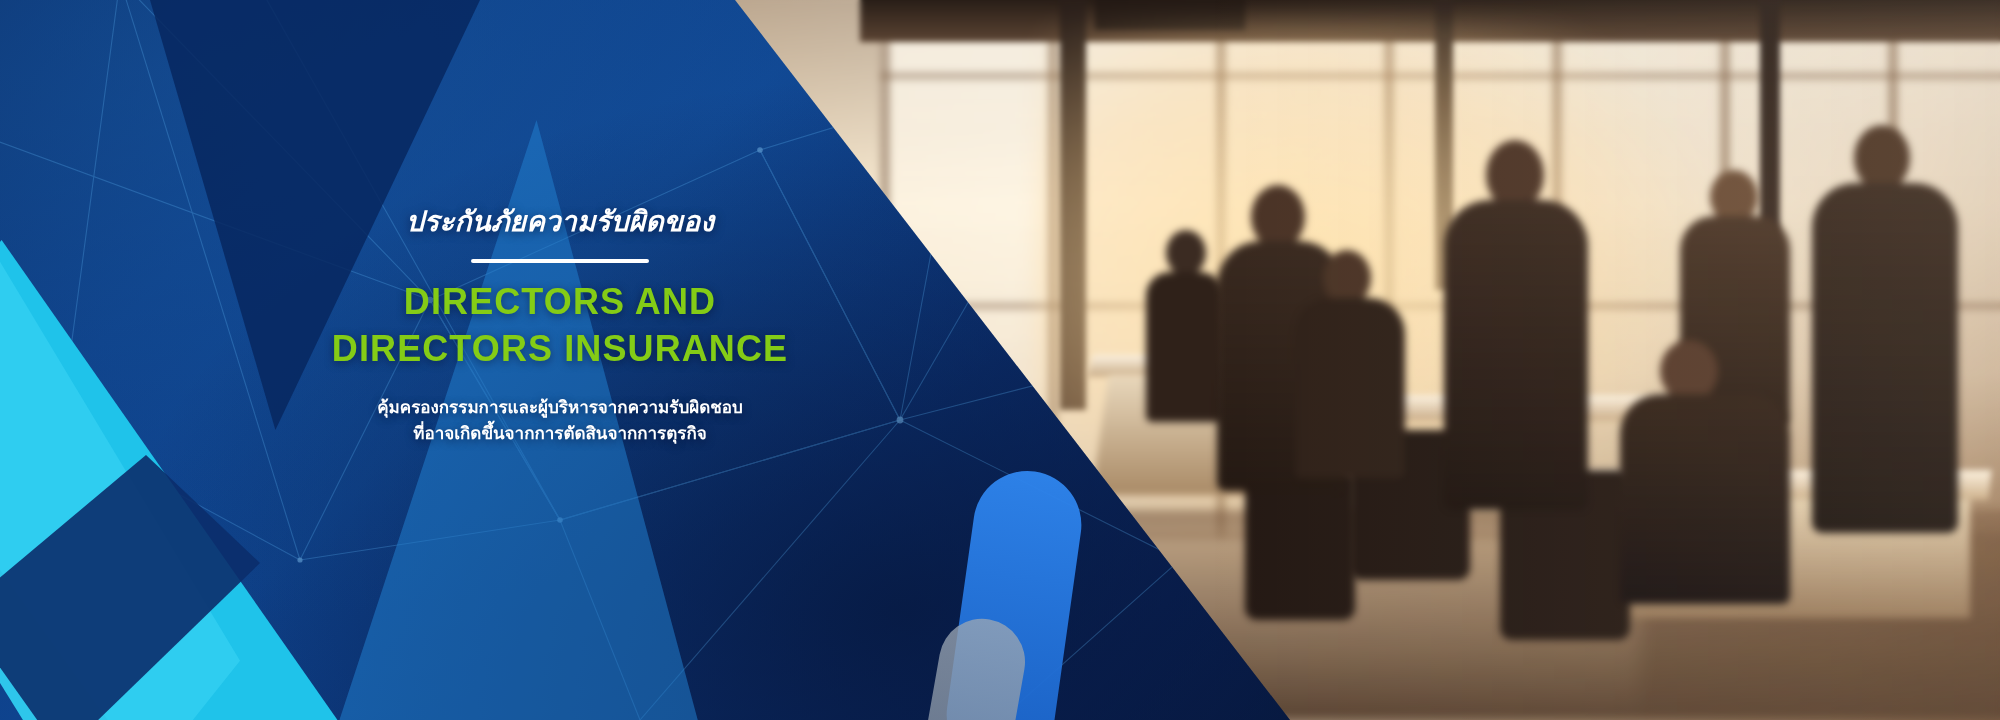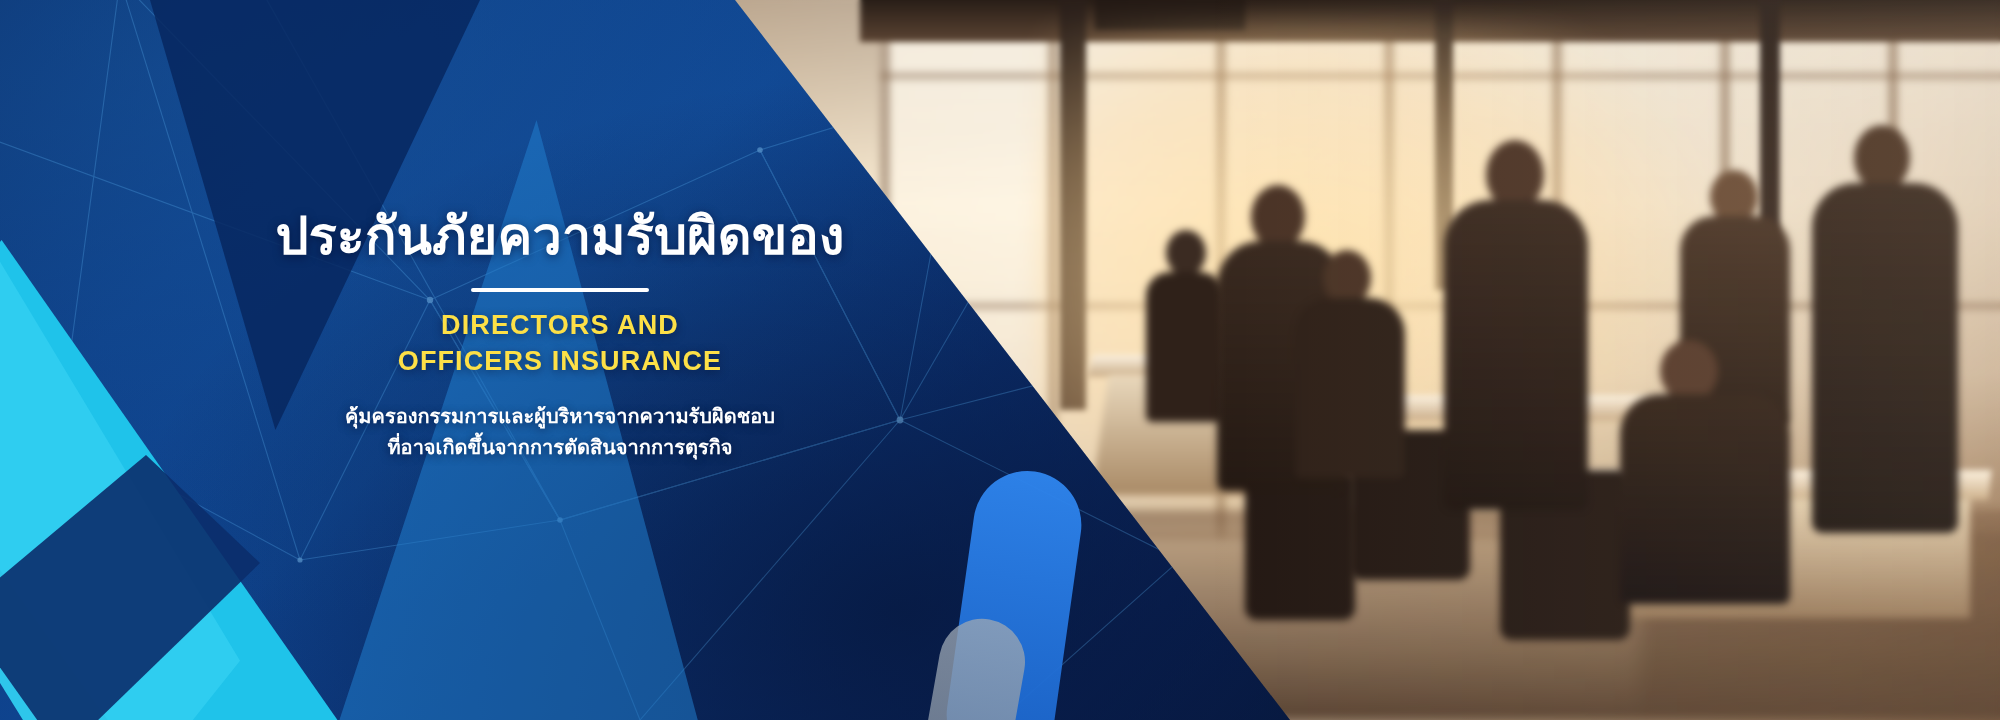--- a/index.html
+++ b/index.html
@@ -185,38 +185,39 @@
     opacity:.78;
   }
 
   
   .content{
     position:absolute; left:230px; top:205px; width:660px;
     text-align:center; z-index:12;
   }
   .thai-title{
     color:#ffffff;
-    font-size:52px; line-height:1.22; font-weight:bold;
+    font-size:28px; line-height:1.22; font-weight:bold;
     letter-spacing:.2px;
     text-shadow:0 2px 10px rgba(0,10,40,.55);
+    font-style:italic;
   }
   .divider{
     width:178px; height:4px; background:#ffffff;
     margin:20px auto 16px auto; border-radius:2px;
   }
   .eng-title{
-    color:#fde047;
-    font-size:27px; line-height:1.3; font-weight:bold;
+    color:#84cc16;
+    font-size:36px; line-height:1.3; font-weight:bold;
     letter-spacing:1.1px;
     text-shadow:0 2px 8px rgba(0,10,40,.5);
   }
   .thai-sub{
     margin-top:22px;
     color:#ffffff;
-    font-size:20px; line-height:1.55; font-weight:bold;
+    font-size:17px; line-height:1.55; font-weight:bold;
     text-shadow:0 2px 8px rgba(0,10,40,.5);
   }
 </style>
 </head>
 <body>
 
 <div class="banner">
 
   <div class="photo">
     <div class="photo-windows"></div>
@@ -321,21 +322,21 @@
 
   <div class="content">
     <div class="thai-title">
       <div>ประกันภัยความรับผิดของ</div>
     </div>
 
     <div class="divider"></div>
 
     <div class="eng-title">
       <div>DIRECTORS AND</div>
-      <div>OFFICERS INSURANCE</div>
+      <div>DIRECTORS INSURANCE</div>
     </div>
 
     <div class="thai-sub">
       <div>คุ้มครองกรรมการและผู้บริหารจากความรับผิดชอบ</div>
       <div>ที่อาจเกิดขึ้นจากการตัดสินจากการตุรกิจ</div>
     </div>
   </div>
 
 </div>
 

